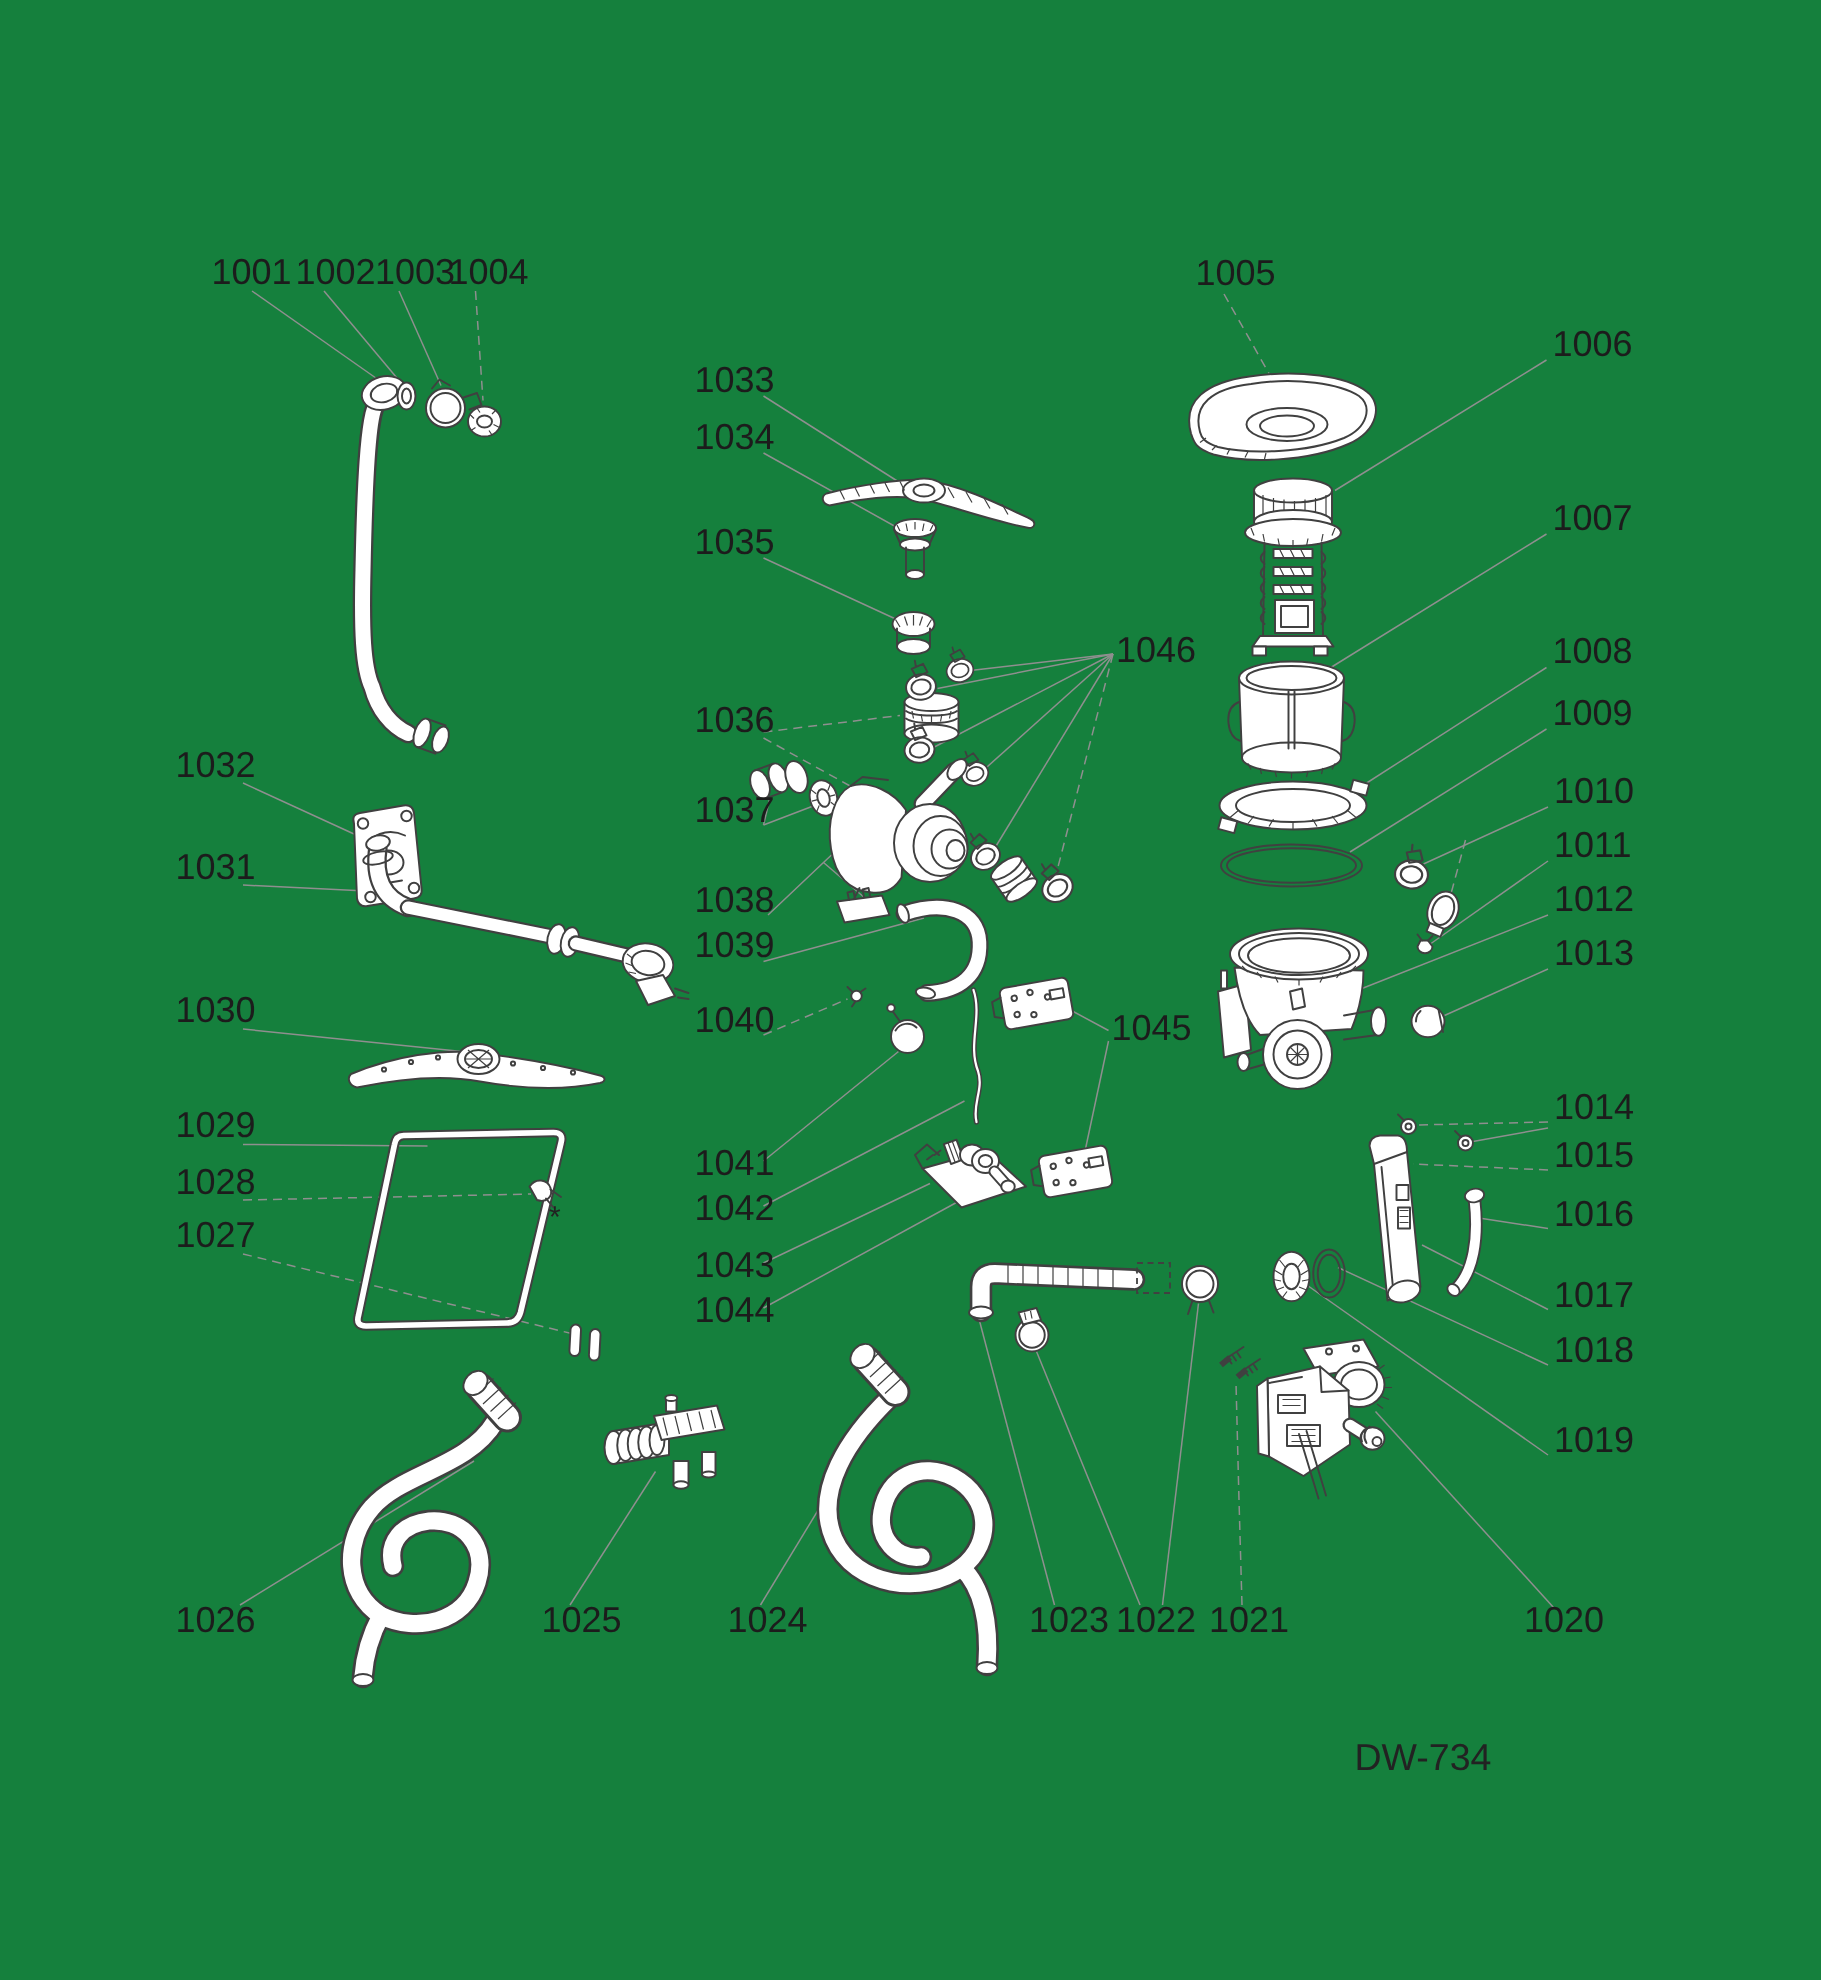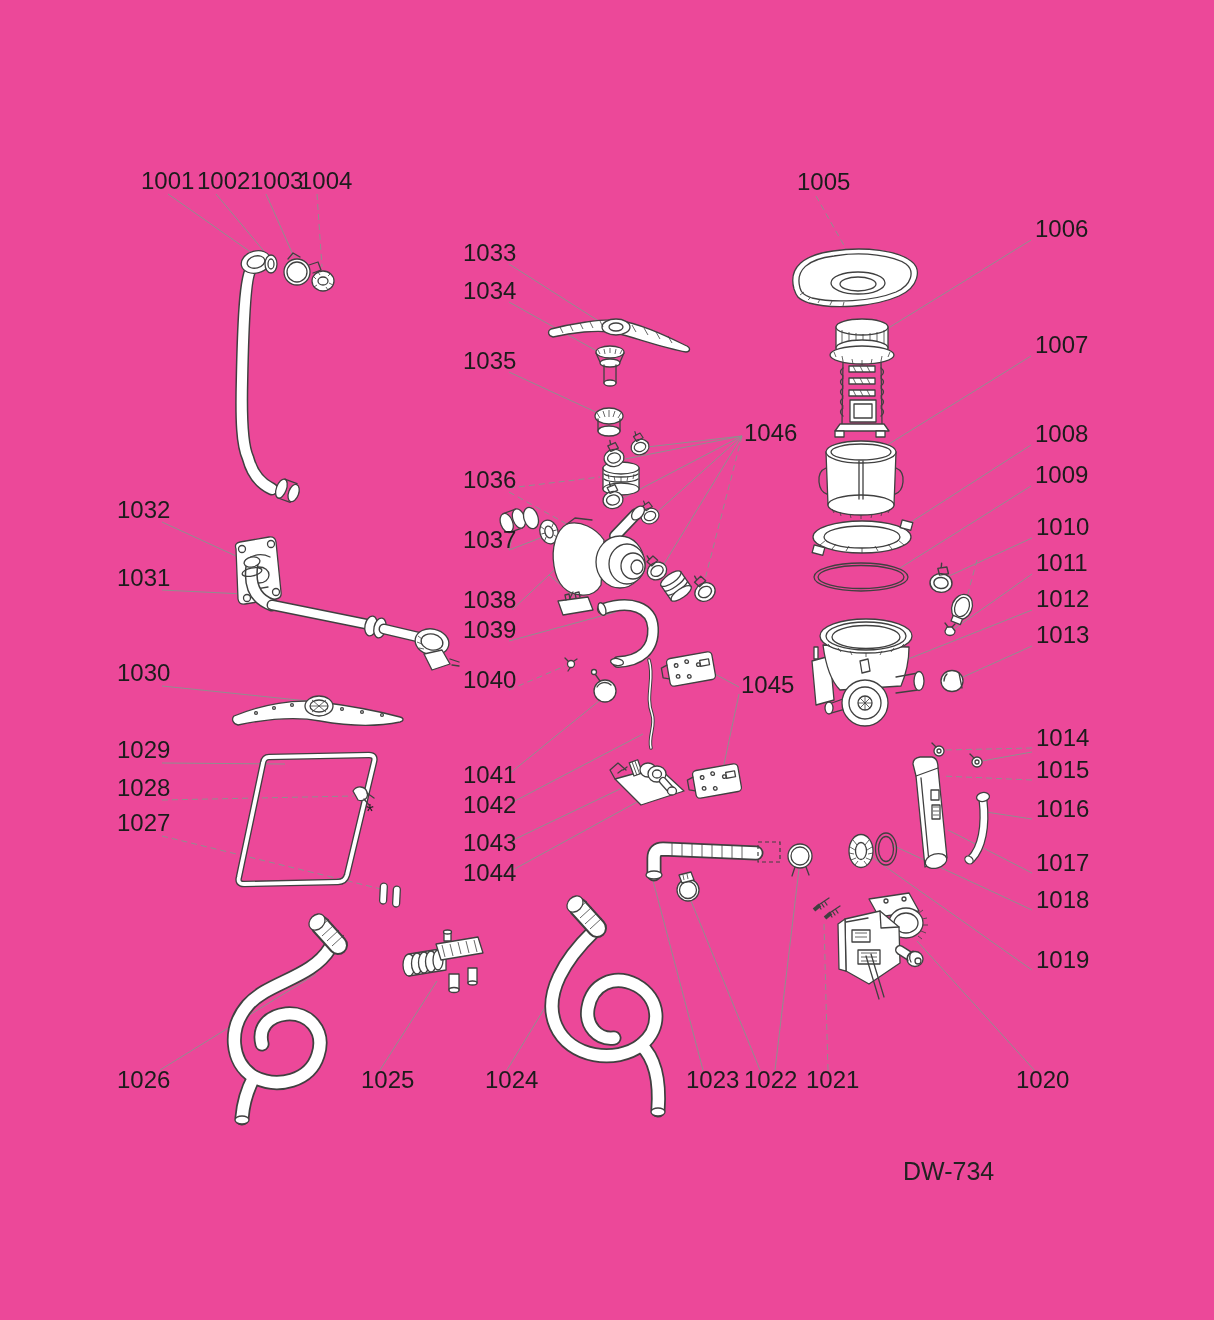--- a/index.html
+++ b/index.html
@@ -1,16 +1,16 @@
 <!DOCTYPE html>
 <html><head>
 <meta charset="utf-8">
 <style>
   html,body{margin:0;padding:0;background:#ffffff;}
-  .page{position:relative;width:1214px;height:1320px;background:#ec4899;overflow:hidden;
+  .page{position:relative;width:1214px;height:1320px;background:#15803d;overflow:hidden;
         font-family:"Liberation Sans",sans-serif;}
   svg{display:block;}
   .lbl{font:24px "Liberation Sans",sans-serif;fill:#1c1c1c;}
   .code{font:25px "Liberation Sans",sans-serif;fill:#222;}
   .fnote{font:20px "Liberation Sans",sans-serif;fill:#222;}
   .ln{fill:none;stroke:#404040;stroke-width:1.3;stroke-linecap:round;stroke-linejoin:round;}
   .lnw{fill:#fff;stroke:#404040;stroke-width:1.3;stroke-linecap:round;stroke-linejoin:round;}
   .hx{fill:none;stroke:#404040;stroke-width:0.8;}
   .ld{fill:none;stroke:#8f8f8f;stroke-width:1;}
   .ldd{fill:none;stroke:#8f8f8f;stroke-width:1;stroke-dasharray:6 4;}

